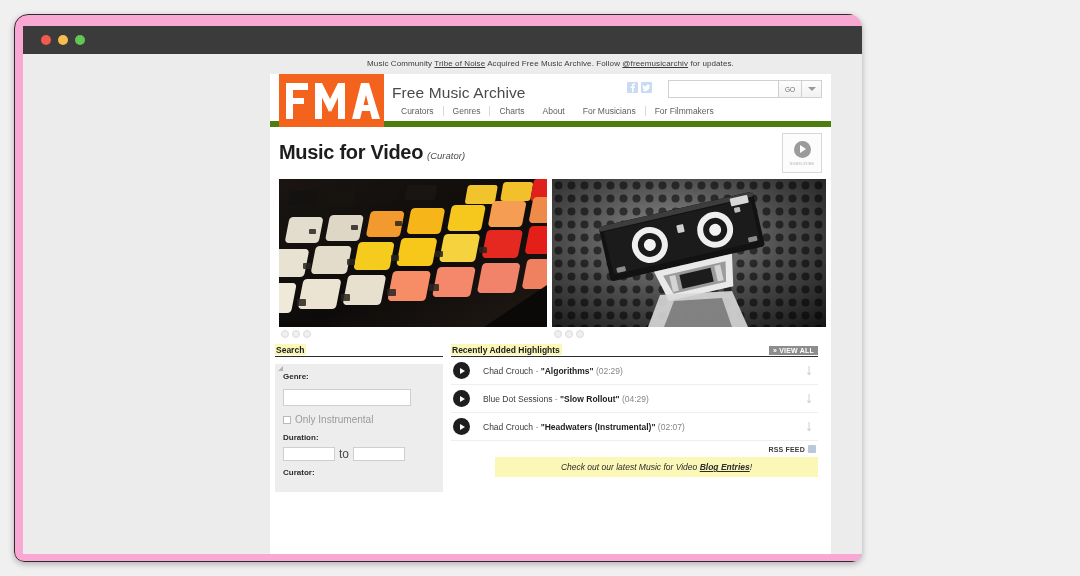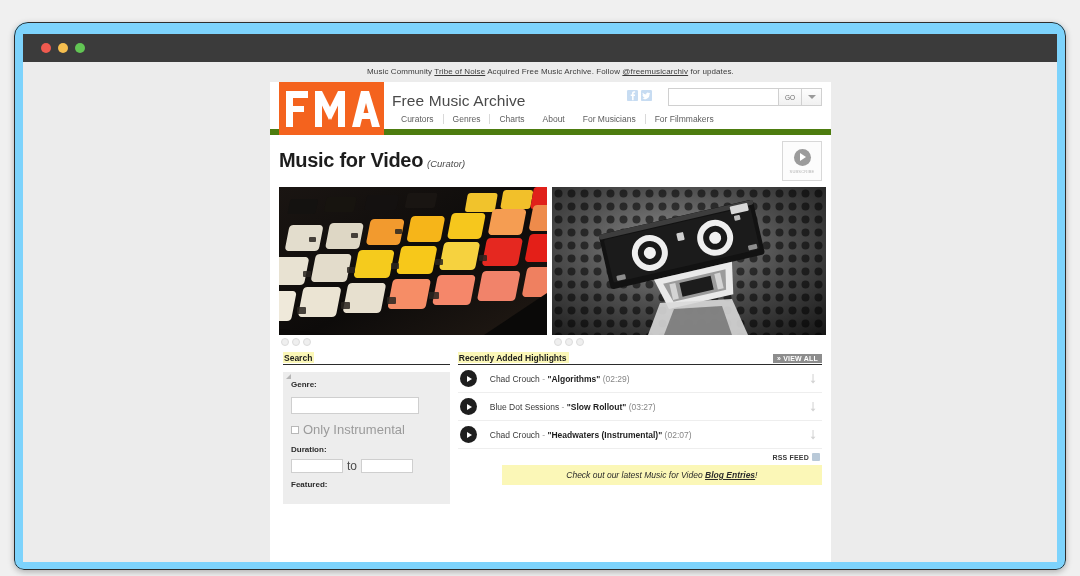--- a/index.html
+++ b/index.html
@@ -9,24 +9,24 @@
     height: 576px;
     overflow: hidden;
     background: #f0f0f0;
     font-family: "Liberation Sans", sans-serif;
   }
 
   
   .window-frame {
     position: absolute;
     left: 14px;
-    top: 22px;
-    width: 1052px;
+    top: 14px;
+    width: 848px;
     height: 548px;
-    background: #7dd3fc;
+    background: #f9a8d4;
     border-radius: 14px 14px 10px 10px;
     box-shadow: 0 2px 6px rgba(0,0,0,0.28);
     overflow: hidden;
   }
   .frame-outline {
     position: absolute;
     left: 0; top: 0;
     width: 1052px;
     height: 548px;
     border-radius: 14px 14px 10px 10px;
@@ -275,21 +275,21 @@
     width: 8px; height: 8px;
     border-radius: 50%;
     background: #efefef;
     border: 1px solid #dcdcdc;
     cursor: pointer;
   }
 
   
   .body-cols {
     display: flex;
-    padding: 6px 9px 0 13px;
+    padding: 6px 9px 0 5px;
     gap: 8px;
   }
   .col-left  { width: 168px; }
   .col-right { width: 367px; }
 
   
   .sec-head {
     font-size: 8.5px;
     font-weight: bold;
     color: #1d1d1d;
@@ -345,21 +345,21 @@
     font-size: 8px;
     padding: 0 3px;
     font-family: "Liberation Sans", sans-serif;
     outline: none;
   }
   .check-row {
     display: flex;
     align-items: center;
     gap: 4px;
     margin-top: 8px;
-    font-size: 13px;
+    font-size: 10px;
     color: #9b9b9b;
   }
   .check-box {
     width: 8px; height: 8px;
     border: 1px solid #b8b8b8;
     background: #fff;
     cursor: pointer;
   }
   .dur-row {
     display: flex;
@@ -732,21 +732,21 @@
               <span>Only Instrumental</span>
             </div>
 
             <div class="facet-label" style="margin-top:8px">Duration:</div>
             <div class="dur-row">
               <input class="dur-input" type="text" value="" style="">
               <span class="dur-to">to</span>
               <input class="dur-input" type="text" value="" style="">
             </div>
 
-            <div class="facet-label" style="margin-top:7px">Featured:</div>
+            <div class="facet-label" style="margin-top:7px">Curator:</div>
           </div>
         </div>
 
         <div class="col-right">
 
           <div class="sec-head-row">
             <span class="sec-head">Recently Added Highlights</span>
             <span class="viewall">» VIEW ALL</span>
           </div>
 
@@ -761,21 +761,21 @@
               </span>
               <span class="dl-arrow">⭣</span>
             </div>
 
             <div class="track">
               <span class="play-btn">
                   <span class="tri"></span>
                 </span>
               <span class="track-text">
                 <span class="artist">Blue Dot Sessions</span><span class="sep"> - </span><span class="song">"Slow Rollout"</span>
-                <span class="dur">(03:27)</span>
+                <span class="dur">(04:29)</span>
               </span>
               <span class="dl-arrow">⭣</span>
             </div>
 
             <div class="track">
               <span class="play-btn">
                   <span class="tri"></span>
                 </span>
               <span class="track-text">
                 <span class="artist">Chad Crouch</span><span class="sep"> - </span><span class="song">"Headwaters (Instrumental)"</span>

